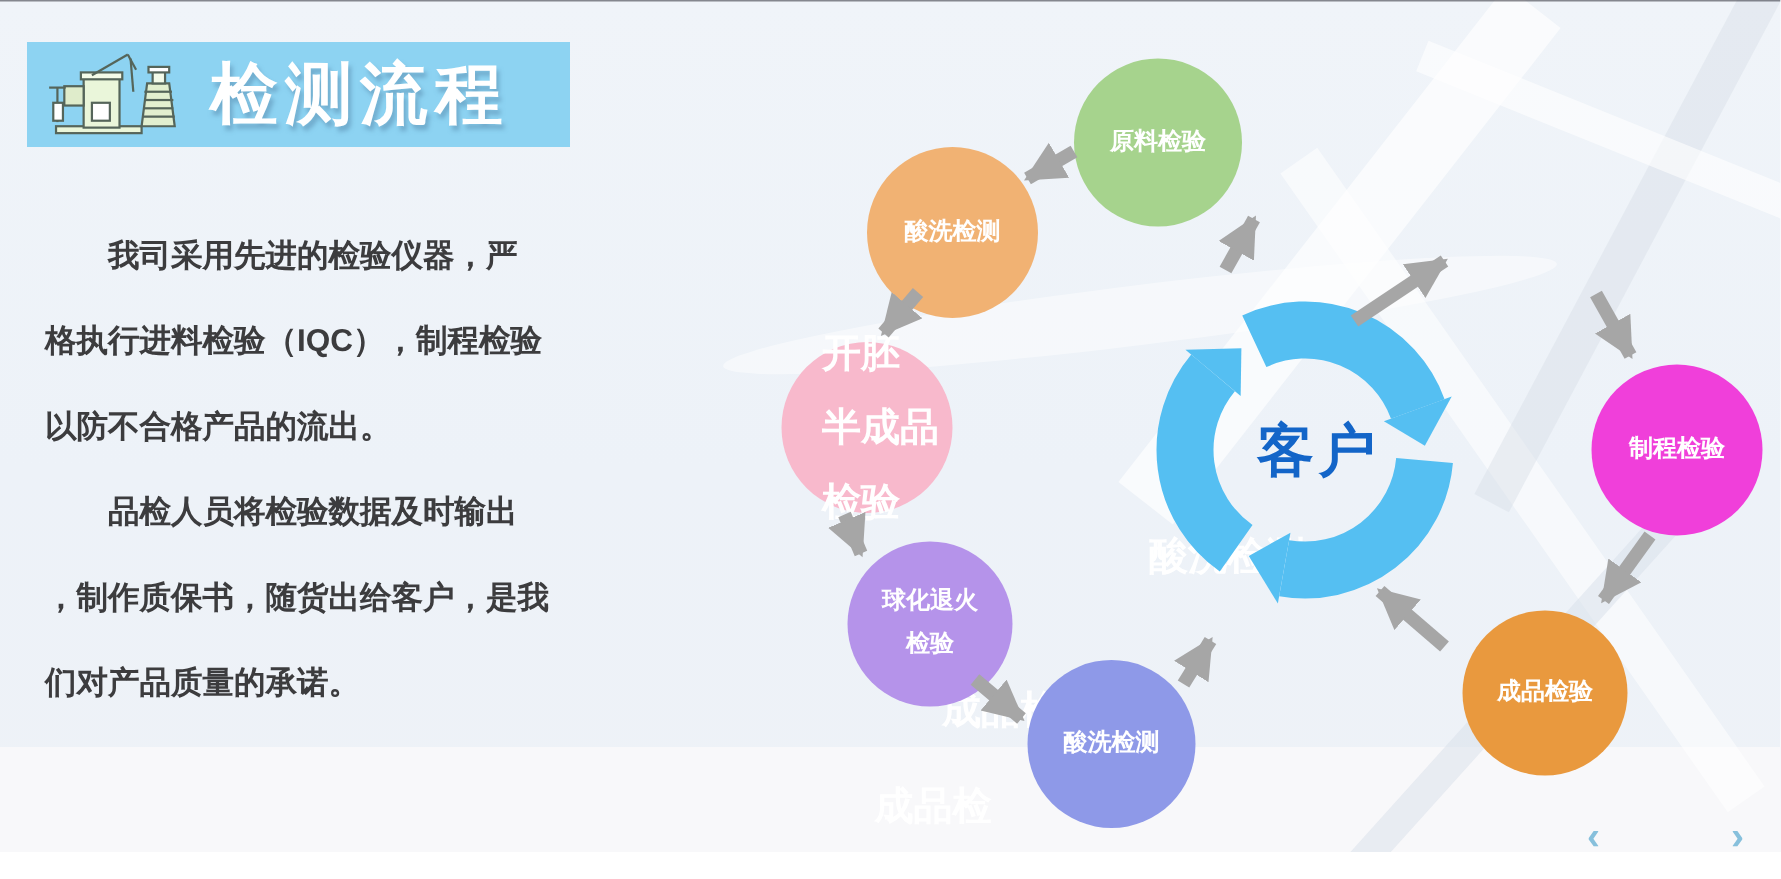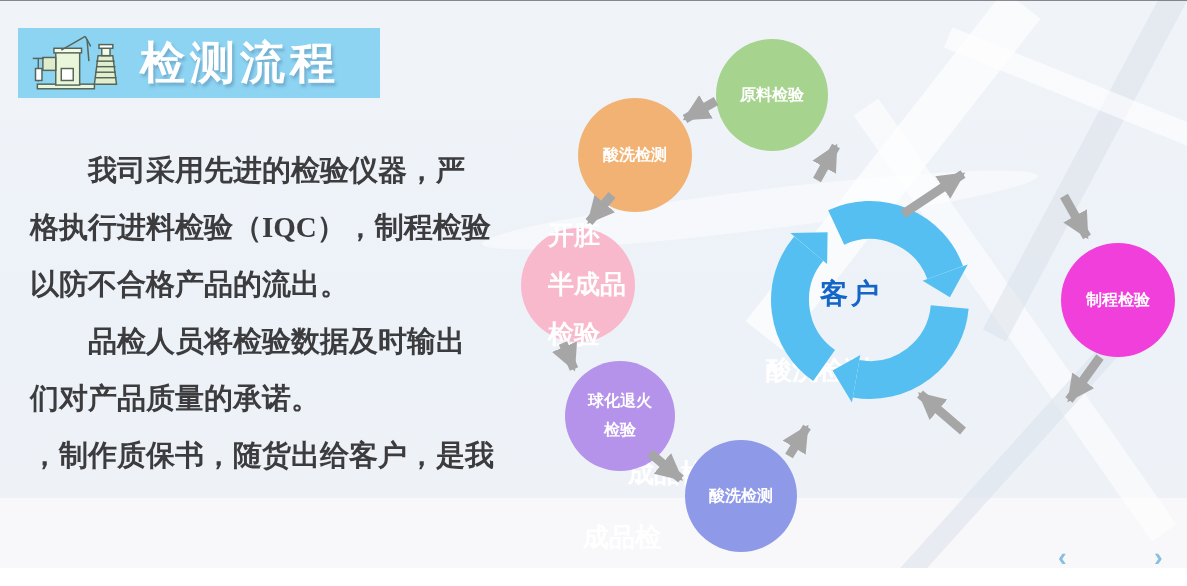--- a/index.html
+++ b/index.html
@@ -20,21 +20,21 @@
   
   .banner{position:absolute;left:18px;top:28px;width:362px;height:70px;background:#8dd3f2;z-index:4;
           display:flex;align-items:center;}
   .banner .icon{width:92px;height:62px;margin-left:12px;flex:0 0 auto;}
   .banner h1{margin:0 0 0 18px;font-family:"DejaVu Serif","Liberation Serif",serif;font-weight:bold;
              font-size:45px;color:#ffffff;letter-spacing:5px;
              text-shadow:2px 3px 3px rgba(90,140,175,.55);}
 
   
   .intro{position:absolute;left:30px;top:142px;width:486px;z-index:2;
-         font-size:29px;font-weight:bold;color:#3c3c3e;line-height:57px;font-family:Liberation Serif, serif;}
+         font-size:21px;font-weight:bold;color:#3c3c3e;line-height:57px;}
   .intro .line{white-space:nowrap;}
   .intro .indent{text-indent:2em;}
   .intro .para2{margin-top:0px;}
 
   
   .node{position:absolute;border-radius:50%;color:#fff;font-weight:bold;font-size:16px;
         display:flex;align-items:center;justify-content:center;text-align:center;
         white-space:pre-line;z-index:2;line-height:1.45;}
   .n-acid-top{left:578px;top:98px;width:114px;height:114px;background:#f1b273;}
   .n-raw{left:716px;top:39px;width:112px;height:112px;background:#a6d38d;}
@@ -47,22 +47,22 @@
            justify-content:flex-start;text-align:left;padding-left:27px;box-sizing:border-box;}
 
   
   .ghost{position:absolute;color:#ffffff;font-weight:bold;font-size:26px;z-index:1;white-space:nowrap;}
   .g1{left:766px;top:353px;}
   .g2{left:628px;top:456px;}
   .g3{left:583px;top:520px;}
 
   .arrows{position:absolute;left:0;top:0;width:1187px;height:586px;z-index:3;pointer-events:none;}
   .ring-svg{position:absolute;left:755px;top:185px;width:230px;height:230px;z-index:2;}
-  .hub-label{position:absolute;left:820px;top:275px;width:100px;text-align:left;z-index:4;
-             font-size:28px;font-weight:bold;color:#1365c8;letter-spacing:3px;}
+  .hub-label{position:absolute;left:820px;top:275px;width:100px;text-align:right;z-index:4;
+             font-size:38px;font-weight:bold;color:#1365c8;letter-spacing:3px;}
 
   
   .nav-chevron{position:absolute;z-index:5;font-size:26px;font-weight:bold;color:#87c0dc;cursor:pointer;
                line-height:26px;}
   .prev{left:1058px;top:544px;}
   .next{left:1154px;top:544px;}
 </style>
 </head>
 <body>
 
@@ -101,31 +101,32 @@
       </g>
     </svg>
     <h1>检测流程</h1>
   </div>
 
   <div class="intro">
     <div class="line indent">我司采用先进的检验仪器，严</div>
     <div class="line">格执行进料检验（IQC），制程检验</div>
     <div class="line">以防不合格产品的流出。</div>
     <div class="line indent para2">品检人员将检验数据及时输出</div>
+    <div class="line">，制作质保书，随货出给客户，是我</div>
     <div class="line">们对产品质量的承诺。</div>
-    <div class="line">，制作质保书，随货出给客户，是我</div>
   </div>
 
   <div class="ghost g1">酸洗检测</div>
   <div class="ghost g2">成品检测</div>
   <div class="ghost g3">成品检</div>
 
   <div class="node n-acid-top">酸洗检测</div>
   <div class="node n-raw">原料检验</div>
   <div class="node n-pack">制程检验</div>
+  <div class="node n-fin">成品检验</div>
   <div class="node n-acid-bot">酸洗检测</div>
   <div class="node n-sphero">球化退火
 检验</div>
   <div class="node n-blank">开胚
 半成品
 检验</div>
 
   <svg class="ring-svg" viewBox="0 0 230 230">
     <g fill="none" stroke="#55bff2" stroke-width="38">
       <path d="M 81.2 42.5 A 80 80 0 0 1 190.2 87.6"></path>

